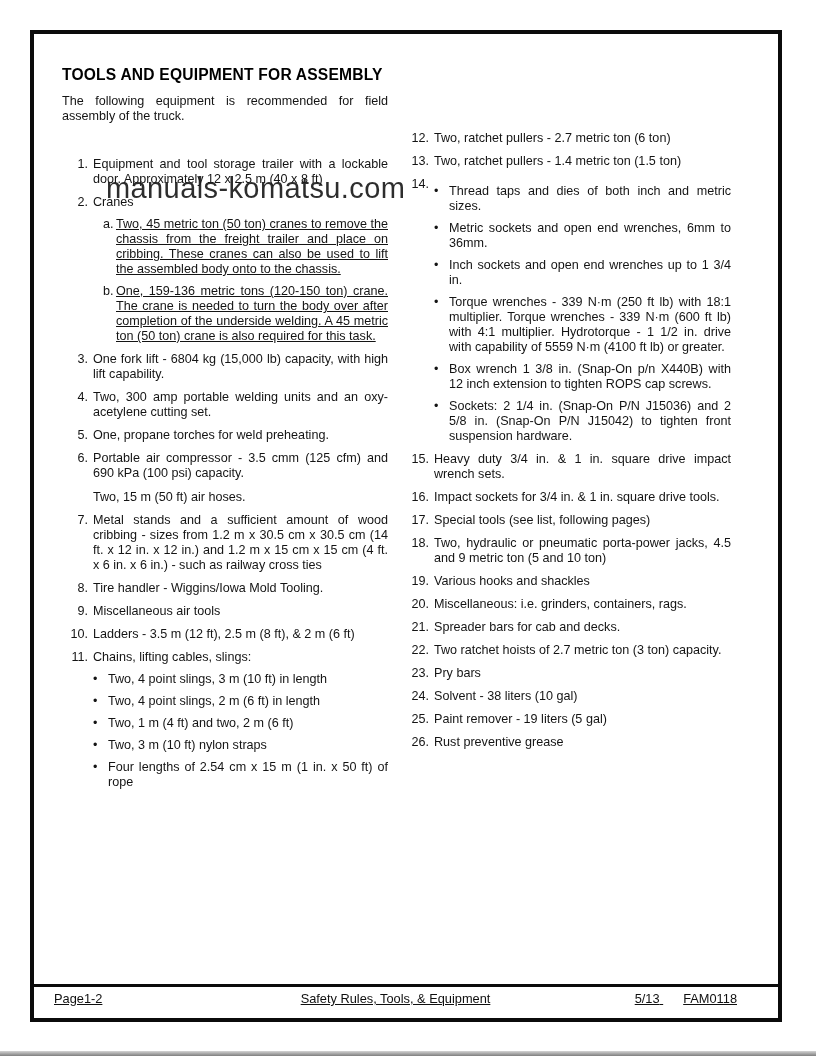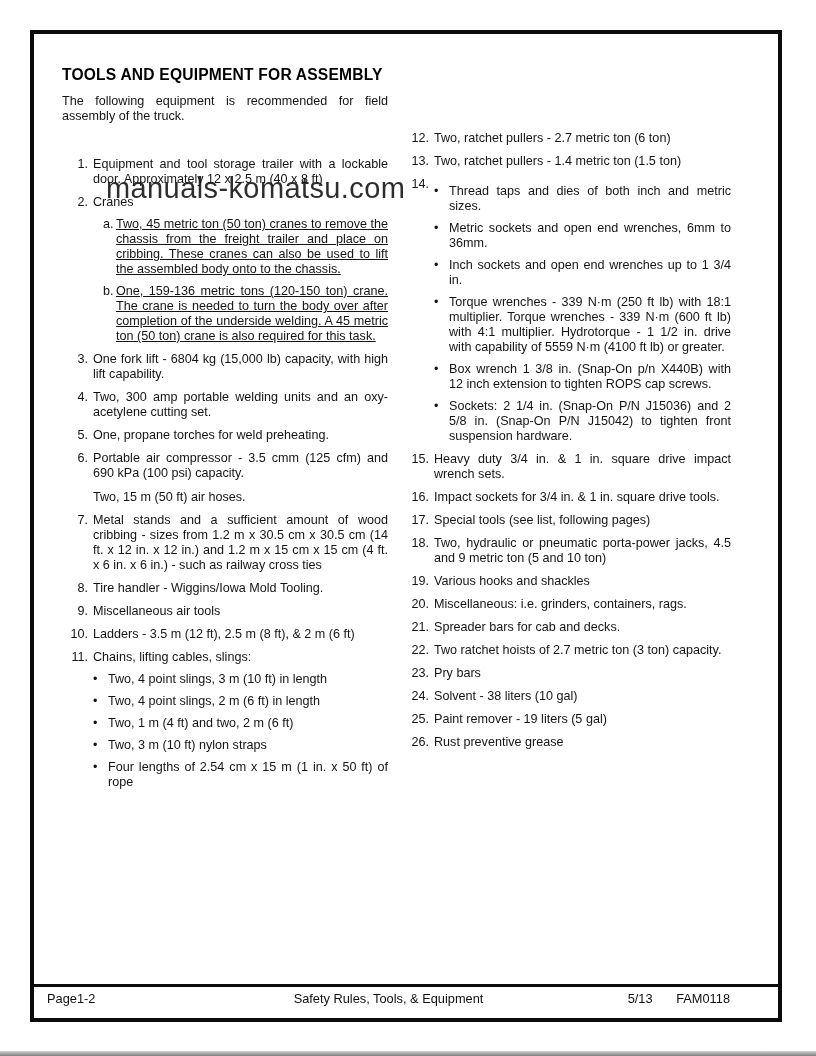--- a/index.html
+++ b/index.html
@@ -39,23 +39,23 @@
   .sub-body { flex:1; text-align:justify;text-decoration:underline; }
   .bullet { display:flex; margin-top:7px; }
   .bullet-char { flex:0 0 15px; }
   .bullet-body { flex:1; text-align:justify; }
   .watermark {
     position:absolute; left:106px; top:175px; z-index:5;
     font-size:29px; line-height:26px; color:#1c1c1c; opacity:.92;
     letter-spacing:.4px; white-space:nowrap;
   }
   .footer {
-    position:absolute; left:47px; top:991px; width:683px;
+    position:absolute; left:54px; top:991px; width:683px;
     display:flex; justify-content:space-between; align-items:baseline;
-    font-size:12.8px; line-height:15px; color:#0f0f0f;
+    font-size:12.8px; line-height:15px; color:#0f0f0f;text-decoration:underline;
   }
   .footer-left { width:170px; }
   .footer-center { text-align:left; }
   .footer-right { width:170px; text-align:right; }
   .fam { margin-left:20px; }
 </style>
 </head>
 <body>
 
 <div class="page">

